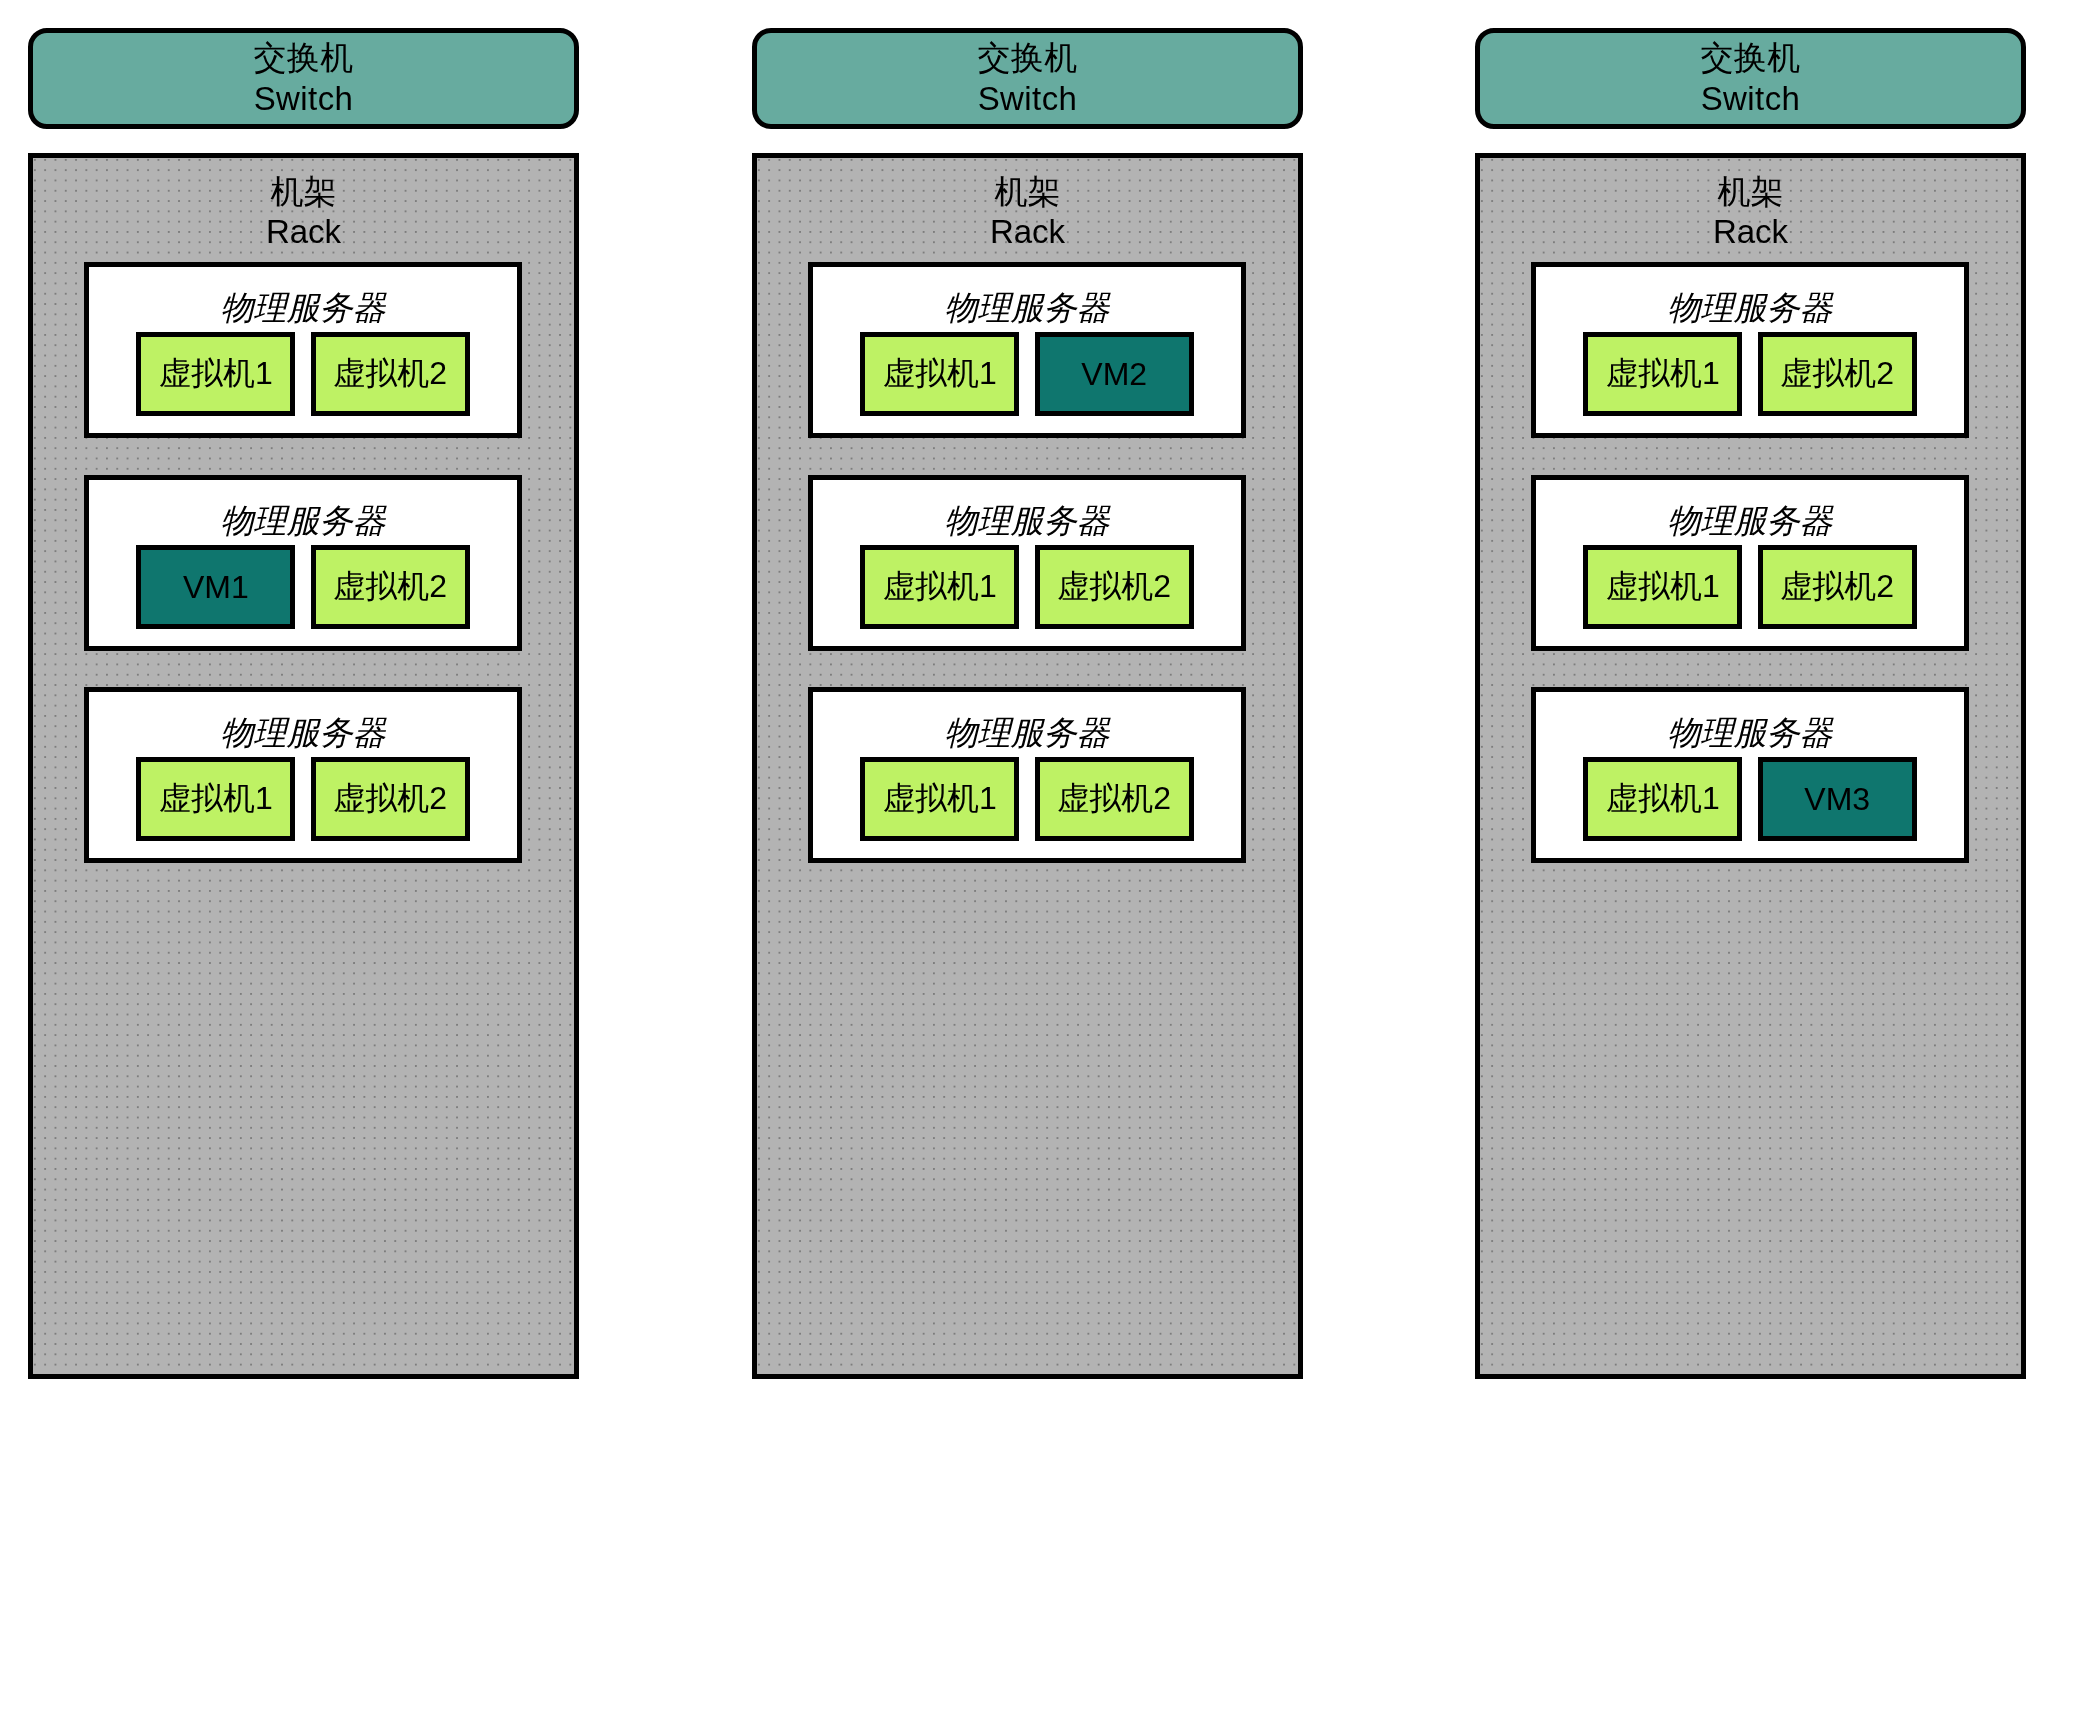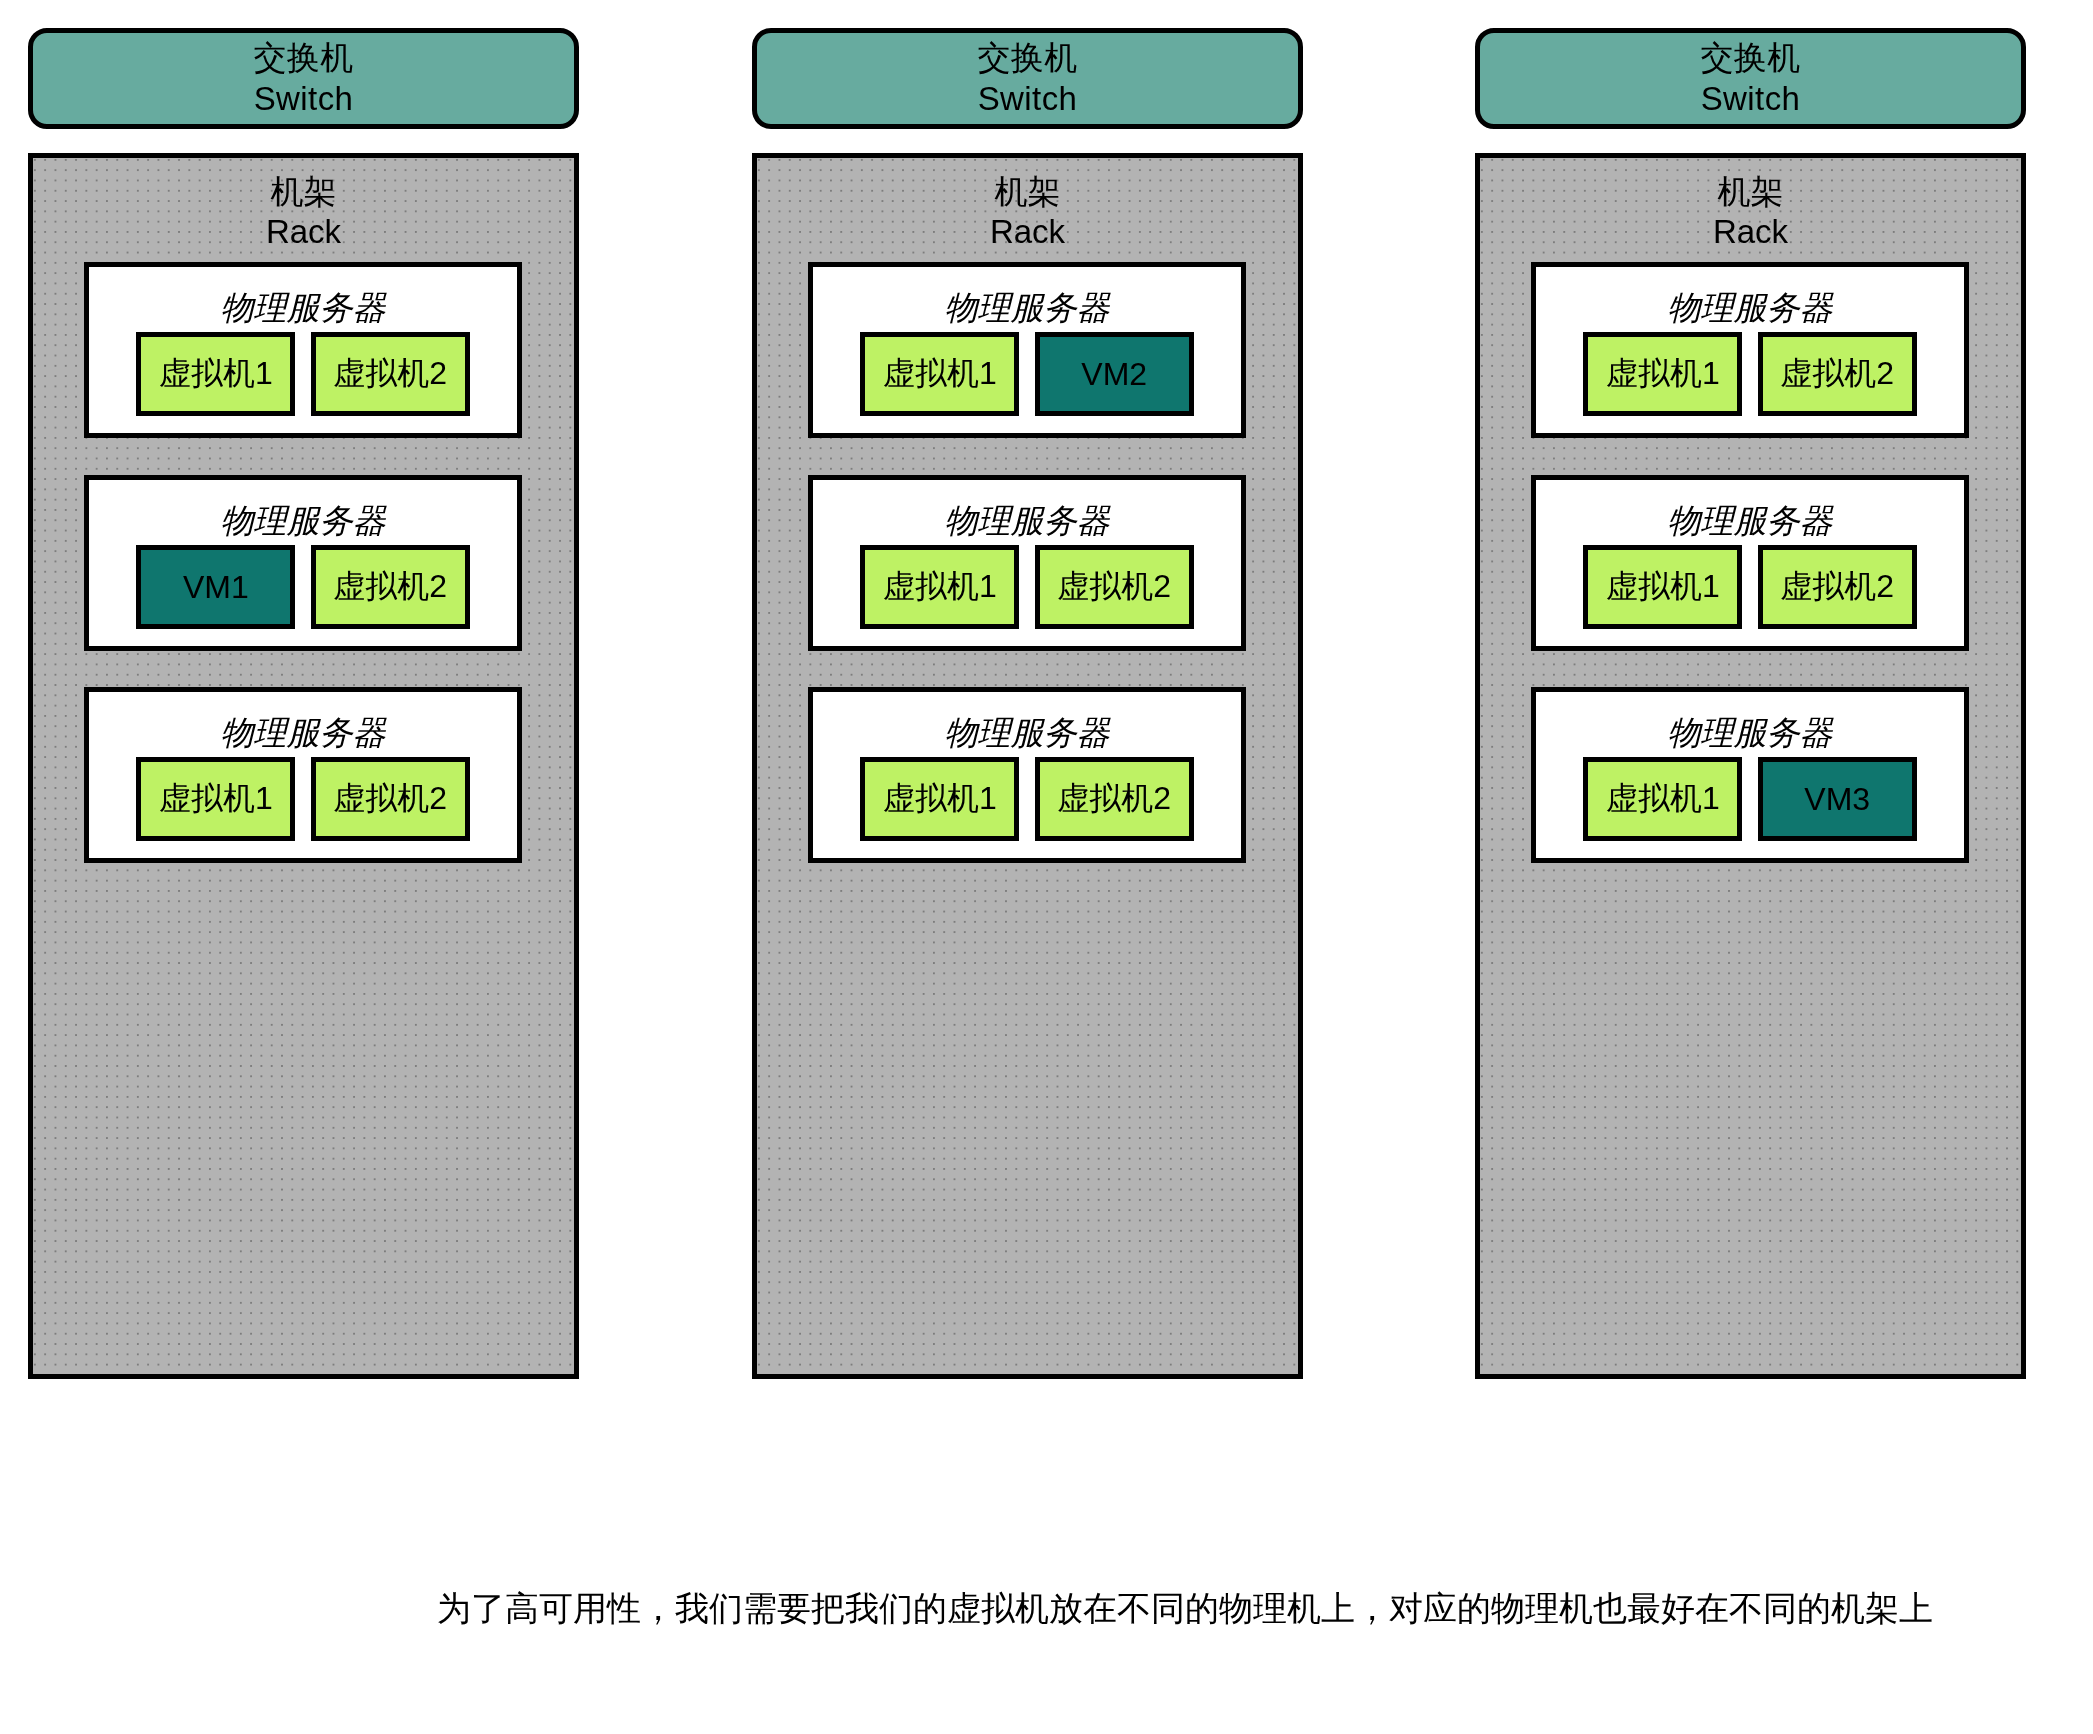--- a/index.html
+++ b/index.html
@@ -270,16 +270,15 @@
         <div class="server-title">物理服务器</div>
         <div class="vm-row">
           <div class="vm-box">虚拟机1</div>
           <div class="vm-box highlight">VM3</div>
         </div>
       </div>
     </div>
   </div>
 
 
-  <div id="caption">为了高可用性，我们需要把我们的虚拟机放在不同的物理机上，对应的物理机也最好在不同的机架上</div>
 
 </div>
 
 
 </body></html>

